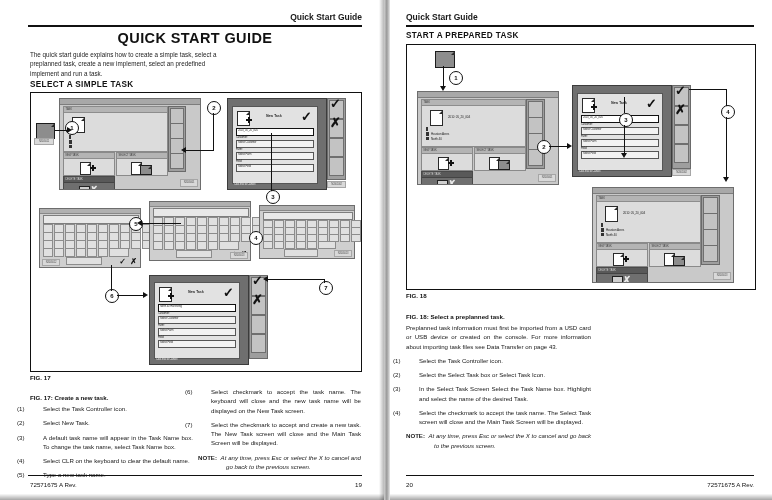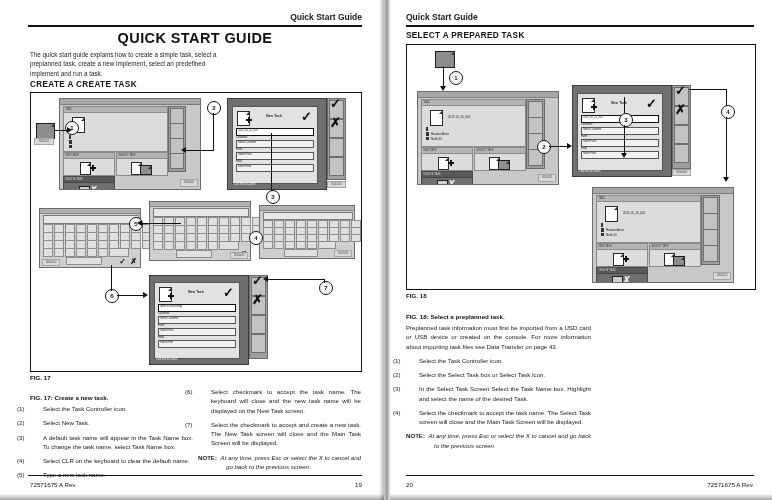--- a/index.html
+++ b/index.html
@@ -96,21 +96,21 @@
 
   <div class="page left">
 
     <div class="hdr" style="right:22px;top:12px;">Quick Start Guide</div>
     <div class="hdr-rule" style="left:28px;right:22px;top:25px;"></div>
 
     <div class="doc-title" style="left:28px;right:22px;top:30px;">QUICK START GUIDE</div>
 
     <div class="intro" style="left:30px;top:50px;width:200px;">The quick start guide explains how to create a simple task, select a preplanned task, create a new implement, select an predefined implement and run a task.</div>
 
-    <div class="sec-title" style="left:30px;top:80px;">CREATE A CREATE TASK</div>
+    <div class="sec-title" style="left:30px;top:80px;">SELECT A SIMPLE TASK</div>
 
     <div class="figbox" style="left:30px;top:92px;width:330px;height:278px;">
 
       <div class="scr" style="left:28px;top:5px;width:140px;height:90px;">
         <div class="tbar"></div>
         <div class="panel" style="left:3px;top:7px;width:103px;height:44px;">
           <div class="ph">TASK</div>
           <div class="dicon" style="left:8px;top:10px;width:11px;height:14px;"></div>
           <div style="position:absolute;left:5px;top:28px;width:2px;height:4px;background:#333;"></div>
           <div style="position:absolute;left:5px;top:33px;width:3px;height:4px;background:#333;"></div>
@@ -431,21 +431,21 @@
     <div class="bottom-shadow"></div>
   </div>
 
   <div class="gutter"></div>
 
   <div class="page right">
 
     <div class="hdr" style="left:16px;top:12px;">Quick Start Guide</div>
     <div class="hdr-rule" style="left:16px;right:18px;top:25px;"></div>
 
-    <div class="sec-title" style="left:16px;top:31px;">SELECT A PREPARED TASK</div>
+    <div class="sec-title" style="left:16px;top:31px;">START A PREPARED TASK</div>
 
     <div class="figbox" style="left:16px;top:44px;width:348px;height:244px;">
 
       <div class="dicon fld" style="left:28px;top:6px;width:18px;height:15px;"></div>
       <div class="callout" style="left:42px;top:26px;width:12px;height:12px;line-height:12px;">1</div>
       <div class="lead" style="left:36px;top:21px;width:1.2px;height:22px;"></div>
       <div class="arw d" style="left:33px;top:41px;"></div>
 
       <div class="scr" style="left:10px;top:46px;width:140px;height:92px;">
         <div class="tbar"></div>

